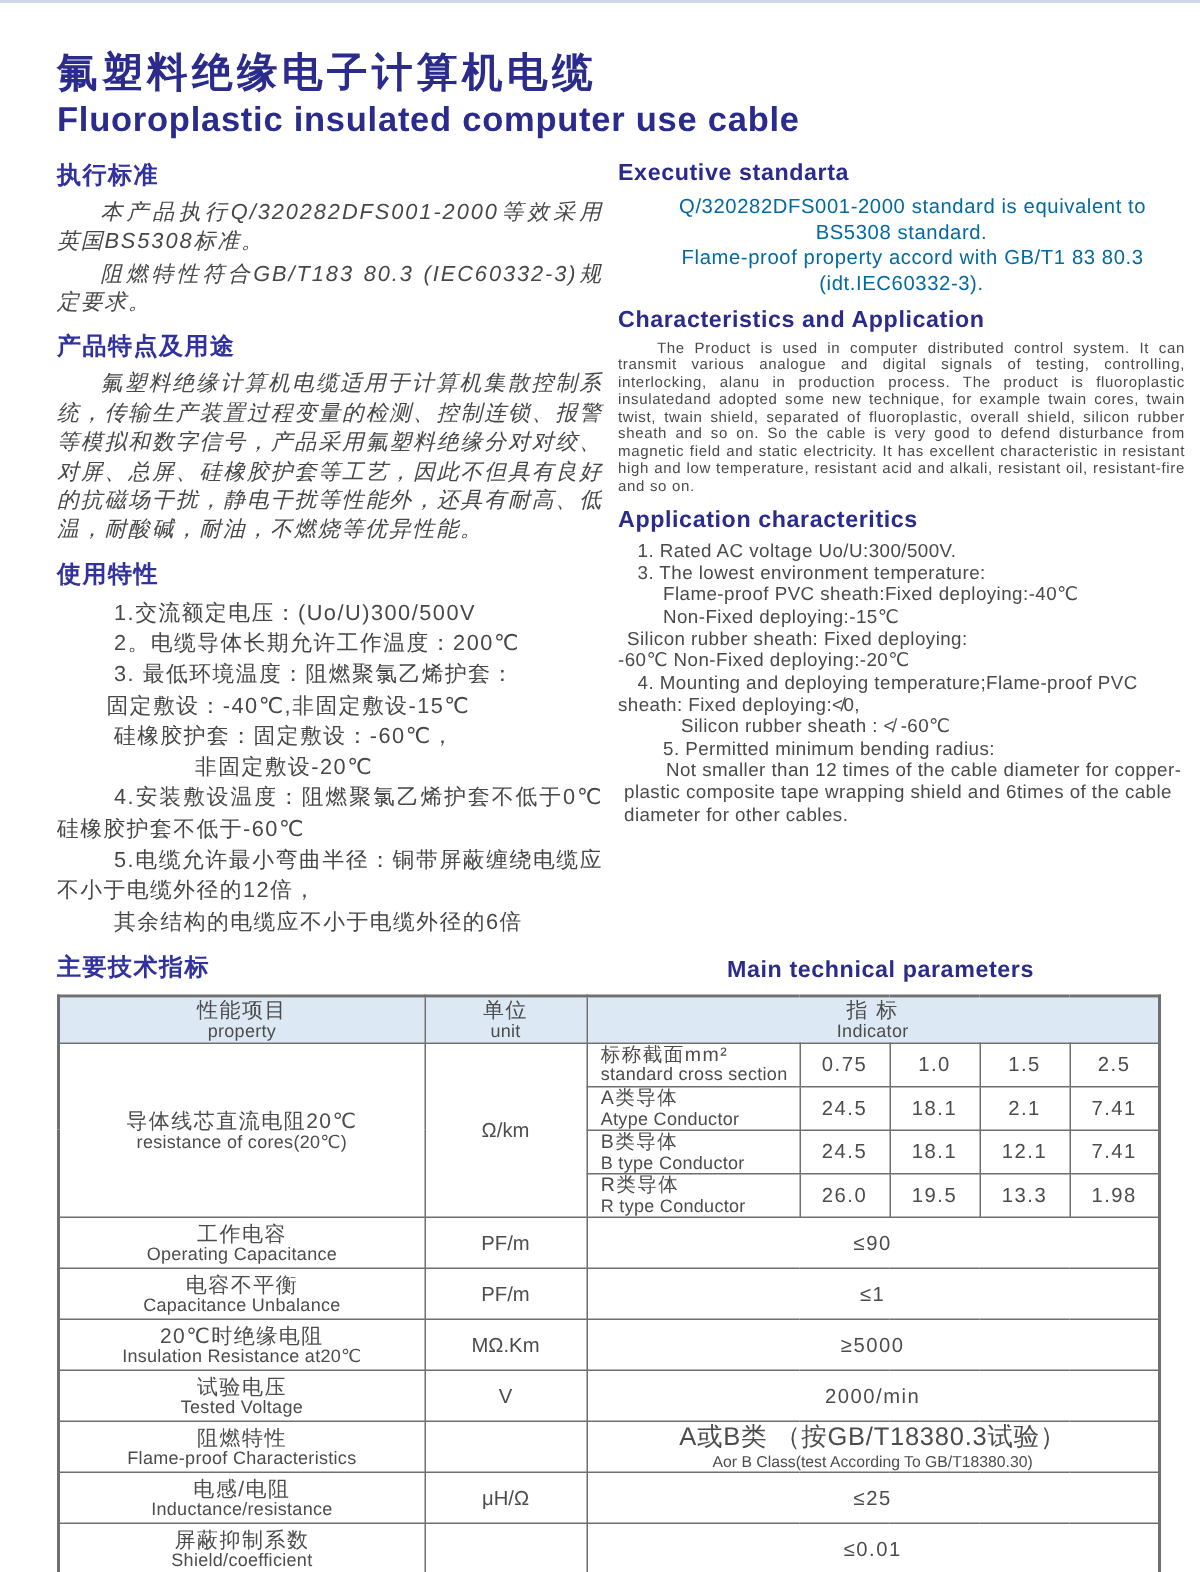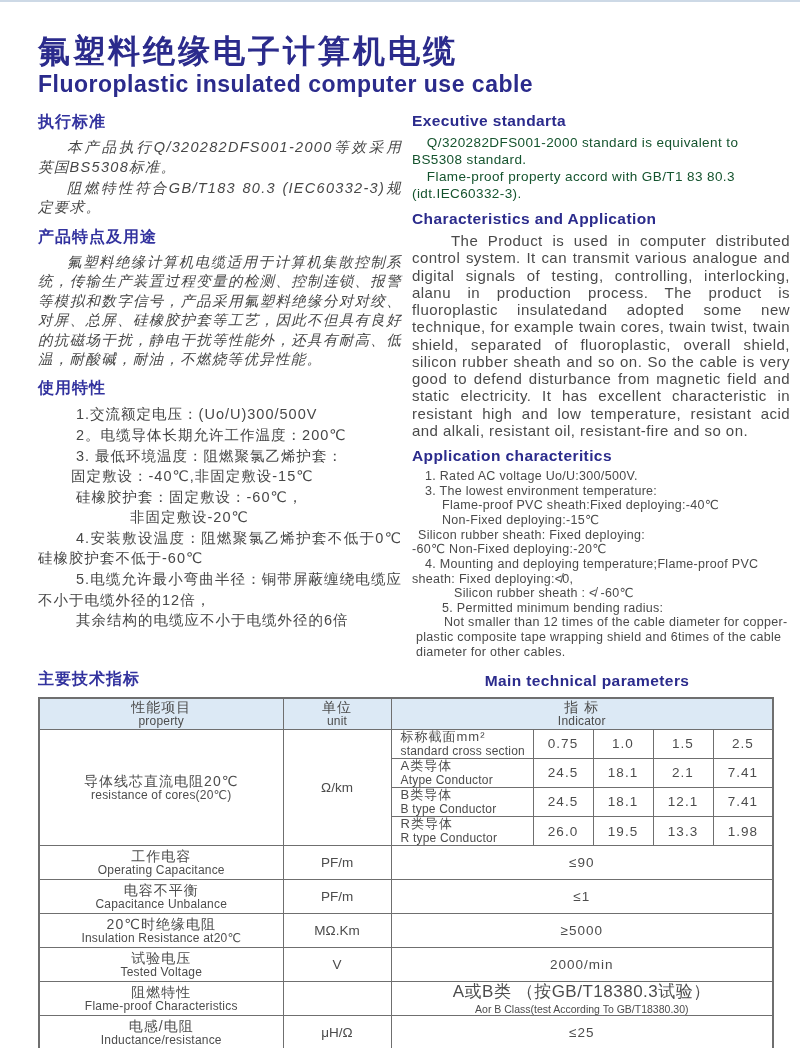--- a/index.html
+++ b/index.html
@@ -7,21 +7,21 @@
     --tborder:#6f6f6f; --theadbg:#dce9f5;
   }
   *{box-sizing:border-box; margin:0; padding:0;}
   html,body{background:#ffffff;}
   body{font-family:"Liberation Sans","DejaVu Sans",sans-serif;}
   .page{position:relative; width:800px; height:1048px; background:#fff; overflow:hidden;
         border-top:2px solid #cdd9e6;}
   .content{padding:32px 28px 0 38px;}
 
   
-  .title-zh{font-size:32px; font-weight:bold; color:var(--navy); letter-spacing:3px; line-height:1.1;}
+  .title-zh{font-size:27px; font-weight:bold; color:var(--navy); letter-spacing:3px; line-height:1.1;}
   .title-en{font-size:23px; font-weight:bold; color:var(--navy); letter-spacing:0.5px; margin-top:2px;}
 
   
   .cols{display:flex; margin-top:14px;}
   .col-left{width:364px; flex:0 0 364px;}
   .col-right{width:378px; flex:0 0 378px; margin-left:10px;}
 
   .sec-h{font-size:16px; font-weight:bold; color:var(--heading); letter-spacing:1px; margin:0 0 5px 0;}
   .sec-h.mt{margin-top:9px;}
   .en-h{font-size:15.5px; font-weight:bold; color:var(--navy); letter-spacing:0.4px; margin:0 0 4px 0;}
@@ -29,22 +29,22 @@
 
   .zh-p{font-size:14.5px; line-height:1.34; color:var(--body); letter-spacing:1.3px;
         text-indent:2em; text-align:justify; margin-bottom:2px;font-style:italic;}
   .u-line{font-size:14.5px; line-height:1.42; color:var(--body); letter-spacing:1px;}
   .u-num{padding-left:38px;}
   .u-fix{padding-left:33px;}
   .u-sil{padding-left:38px;}
   .u-non{padding-left:92px;}
   .u-wrap{text-indent:38px; text-align:justify;}
 
-  .exec-p{font-size:13.5px; line-height:1.26; color:#14532d; letter-spacing:0.4px; text-indent:1.1em;}
-  .char-p{font-size:15px; line-height:1.15; color:var(--enbody); letter-spacing:0.45px;
+  .exec-p{font-size:13.5px; line-height:1.26; color:#0369a1; letter-spacing:0.4px; text-indent:1.1em;text-align:center;}
+  .char-p{font-size:10px; line-height:1.15; color:var(--enbody); letter-spacing:0.45px;
           text-indent:2.6em; text-align:justify;}
   .a-line{font-size:12.5px; line-height:1.17; color:var(--enbody); letter-spacing:0.3px;}
   .a-i0{padding-left:0;}
   .a-i05{padding-left:6px;}
   .a-i1{padding-left:13px;}
   .a-i2{padding-left:30px;}
   .a-i3{padding-left:42px;}
   .a-w1{text-indent:13px;}
   .a-w2{text-indent:28px; padding-left:4px;}
 

